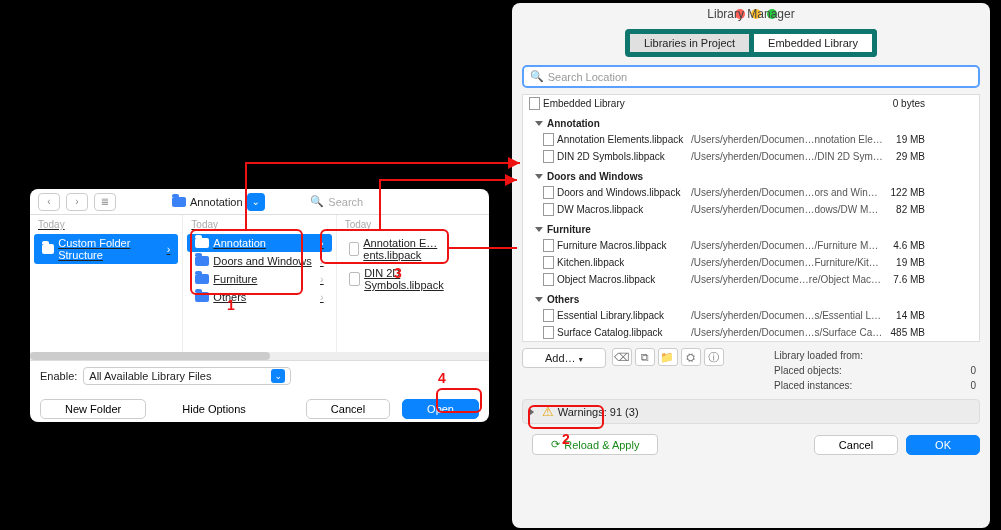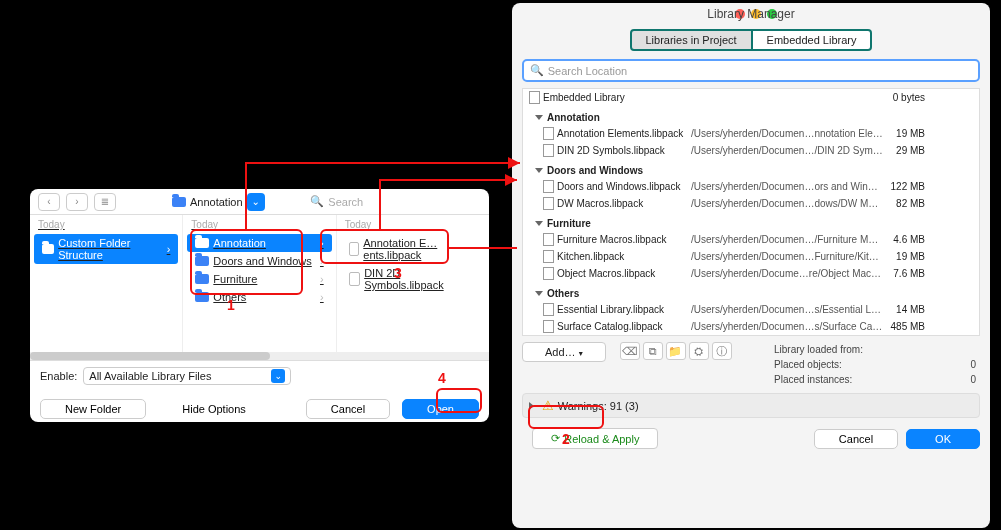--- a/index.html
+++ b/index.html
@@ -34,40 +34,40 @@
   .macbtn { border:1px solid #ccc; background:#fff; border-radius:5px; padding:3px 24px; cursor:pointer; font-size:11px; }
   .macbtn.primary { background:#0a84ff; color:#fff; border-color:#0a84ff; }
   
   .lib-mgr { left:512px; top:3px; width:478px; height:525px; background:#f4f4f4; }
   .titlebar { height:22px; display:flex; align-items:center;justify-content:center; }
   .traffic { display:flex; gap:6px; padding-left:10px; }
   .dot { width:10px; height:10px; border-radius:50%; }
   .dot.r{background:#ff5f57}.dot.y{background:#febc2e}.dot.g{background:#28c840}
   .wintitle { position:absolute; left:0; right:0; text-align:center; font-size:12px; color:#444; }
   .tabrow { display:flex; justify-content:center; padding:4px 0; gap:0; }
-  .segtab { padding:3px 14px; border:2px solid #0f766e; background:#fff; font-size:11px; }
+  .segtab { padding:3px 14px; border:5px solid #0f766e; background:#fff; font-size:11px; }
   .segtab:first-child { border-radius:4px 0 0 4px; }
   .segtab:last-child { border-radius:0 4px 4px 0; border-left:none; }
   .segtab.active { background:#e0e0e0; }
   .searchbar { margin:4px 10px 6px 10px; border:2px solid #5aa0ff; border-radius:5px; background:#fff; padding:3px 6px; display:flex; align-items:center; gap:4px; color:#888; }
   .hdr-row { display:flex; padding:2px 12px; color:#444; font-size:10px; border-bottom:1px solid #ccc; background:#f0f0f0;}
   .hdr-name{flex:0 0 148px}.hdr-loc{flex:1}.hdr-size{flex:0 0 50px; text-align:right; padding-right:8px;}.hdr-status{flex:0 0 44px}
   .list { background:#fff; margin:0 10px; border:1px solid #ddd; max-height:305px; overflow:hidden; }
   .list .line { display:flex; align-items:center; padding:2px 2px; font-size:10px; }
   .list .cat { font-weight:bold; padding:6px 2px 2px 12px; }
   .list .embed { padding:2px 2px 2px 2px; display:flex; }
   .list .lib { padding:2px 2px 2px 20px; }
   .list .name { flex:0 0 148px; display:flex; align-items:center; gap:3px; white-space:nowrap; overflow:hidden; text-overflow:ellipsis;}
   .list .loc { flex:1; color:#555; white-space:nowrap; overflow:hidden; text-overflow:ellipsis;}
   .list .size { flex:0 0 50px; text-align:right; padding-right:8px; }
   .list .status { flex:0 0 44px; }
   .tri { display:inline-block; width:0;height:0;border-left:4px solid transparent;border-right:4px solid transparent;border-top:5px solid #666; margin-right:4px;}
   .trir { border-top:4px solid transparent;border-bottom:4px solid transparent;border-left:5px solid #666; border-right:none; margin-right:4px; }
   .doc-ic { width:11px; height:13px; border:1px solid #999; background:#fff; flex:0 0 auto;}
-  .footer-panel { display:flex; gap:8px; margin:6px 10px; align-items:flex-start; }
+  .footer-panel { display:flex; gap:0; margin:6px 10px; align-items:flex-start; }
   .addbox { border:1px solid #ccc; background:#fff; border-radius:4px; padding:3px 22px; font-size:11px; cursor:pointer;}
   .icon-bar { display:flex; gap:3px; margin-left:6px; }
   .mini { width:20px;height:18px;border:1px solid #ccc;border-radius:3px;background:#fff;display:flex;align-items:center;justify-content:center;font-size:11px;color:#777;}
   .info-panel { margin-left:auto; flex:0 0 210px; font-size:10px; color:#444; }
   .info-panel div{display:flex;justify-content:space-between;padding:2px 4px;}
   .warn-row { margin:0 10px 4px 10px; background:#ececec; border:1px solid #ddd; border-radius:4px; padding:4px 6px; display:flex; align-items:center; gap:4px; font-size:11px;}
   .tri-warn{color:#e6a100;font-size:13px}
   .bottom-row { display:flex; align-items:center; gap:8px; padding:6px 10px 8px 10px; }
   .reload { border:1px solid #ccc; background:#fff; border-radius:4px; padding:3px 18px; display:flex; gap:4px; align-items:center; color:#1a8a1a; margin-left:10px;}
   .spacer{flex:1}

